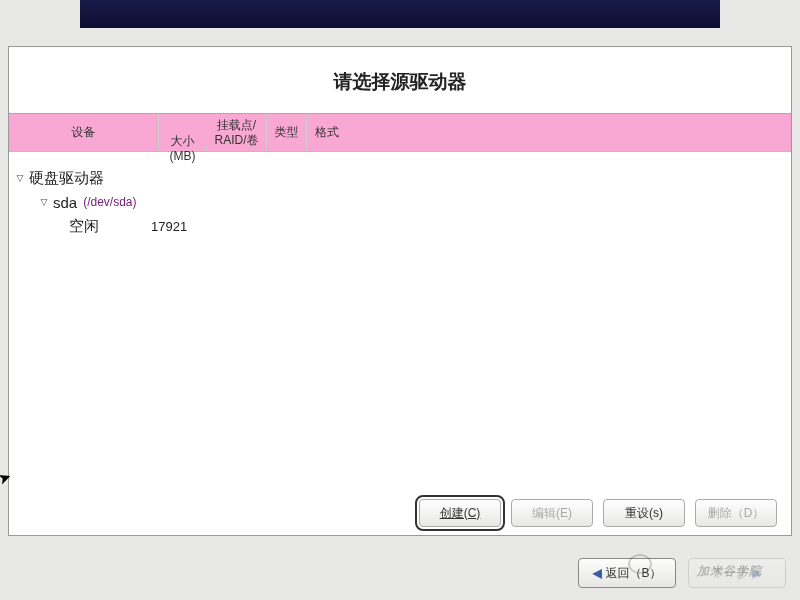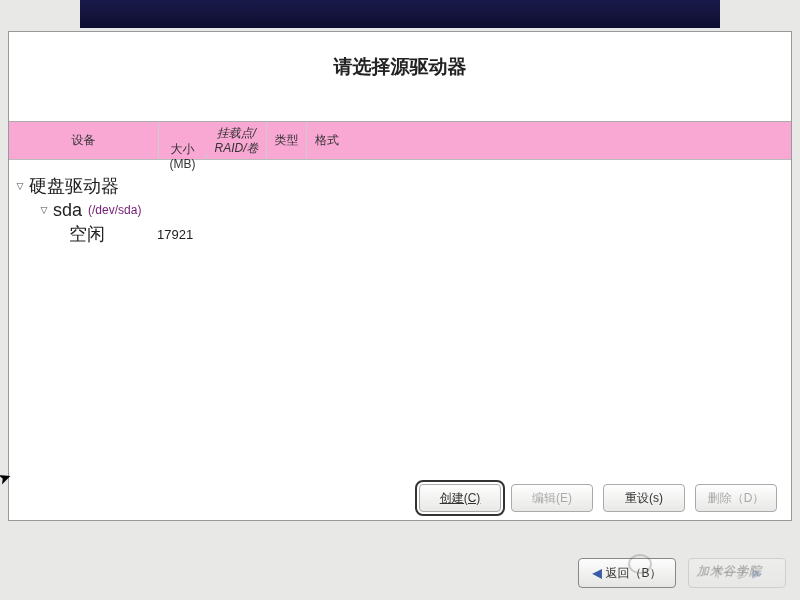--- a/index.html
+++ b/index.html
@@ -15,29 +15,28 @@
     .top-banner {
       position: absolute;
       top: 0;
       left: 80px;
       width: 640px;
       height: 28px;
       background: linear-gradient(to bottom, #1a1a4a, #0d0d30);
     }
     .dialog {
       position: absolute;
-      top: 31px;
+      top: 46px;
       left: 8px;
       right: 8px;
       height: 490px;
       background: #fff;
       border: 1px solid #999;
       display: flex;
       flex-direction: column;
-      gap: 23px;
     }
     .dialog-title {
       text-align: center;
       font-size: 19px;
       font-weight: bold;
       padding: 22px 0 18px 0;
       color: #222;
     }
     .table-container {
       border-top: 1px solid #aaa;
@@ -58,21 +57,21 @@
       flex-direction: column;
       justify-content: center;
       align-items: center;
       padding: 2px 6px;
       font-size: 12px;
       color: #333;
       line-height: 1.2;
     }
     .th-device { width: 150px; }
     .th-size { width: 48px; margin-top: 32px; }
-    .th-mount { width: 60px; font-style: italic; }
+    .th-mount { width: 60px; }
     .th-type { width: 40px; }
     .th-format { width: 40px; border-right: none; }
     .tree-body {
       flex: 1;
       padding-top: 14px;
       color: #222;
     }
     .tree-row {
       display: flex;
       align-items: center;
@@ -82,21 +81,21 @@
       width: 14px;
       display: inline-block;
       text-align: center;
       font-size: 9px;
       color: #444;
       margin-right: 2px;
     }
     .row0 .expand-icon { margin-left: 4px; }
     .row1 .expand-icon { margin-left: 28px; }
     .row2-pad { margin-left: 60px; display: inline-block; }
-    .dev-label { font-size: 18px; text-align: right; }
+    .dev-label { font-size: 15px; text-align: right; }
     .dev-path { color: #701a75; font-size: 12px; margin-left: 6px; }
     .free-size { margin-left: 52px; }
     .button-row {
       display: flex;
       justify-content: flex-end;
       align-items: center;
       gap: 10px;
       padding: 8px 14px;
     }
     .btn {

